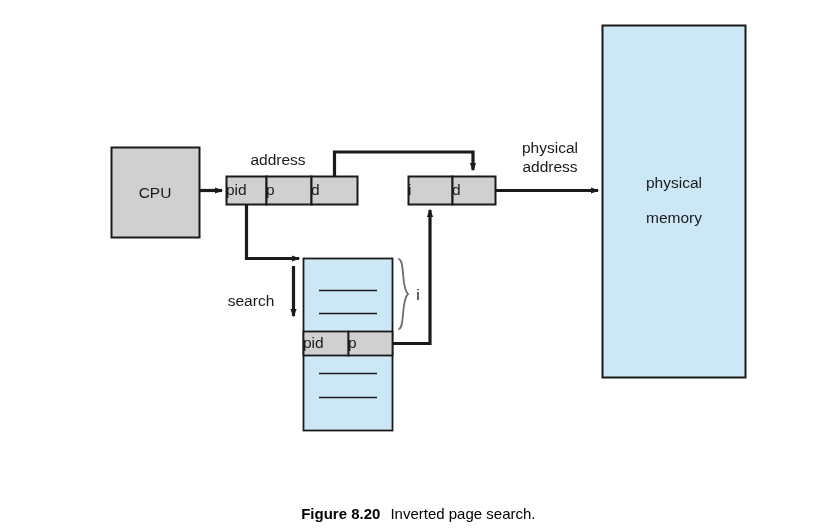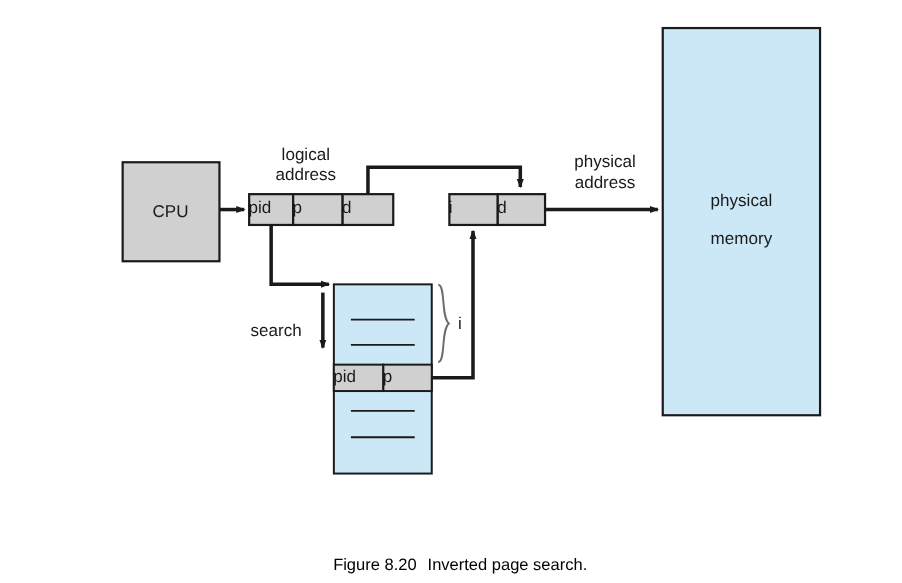--- a/index.html
+++ b/index.html
@@ -51,21 +51,21 @@
     left: 0;
     top: 488px;
     width: 820px;
     text-align: center;
     font-family: "Liberation Sans", sans-serif;
     font-size: 15px;
     color: #000000;
     white-space: pre;
   }
   #figure-caption .cap-num {
-    font-weight: normal;
+    font-weight: bold;
     text-align: right;
   }
   #figure-caption .cap-sep {
     display: inline-block;
     width: 10px;
   }
 </style>
 </head>
 <body>
 
@@ -110,21 +110,20 @@
 
     <line x1="293.5" y1="266" x2="293.5" y2="316" stroke="#1a1a1a" stroke-width="3.2" marker-end="url(#arrow)"></line>
 
     <path d="M392,343.5 L430,343.5 L430,210" fill="none" stroke="#1a1a1a" stroke-width="3.2" marker-end="url(#arrow)"></path>
 
     <line x1="495" y1="190.5" x2="598" y2="190.5" stroke="#1a1a1a" stroke-width="3.2" marker-end="url(#arrow)"></line>
   </svg>
 
   <div class="lbl" style="left:111px; top:183px; width:88px;">CPU</div>
 
-  <div class="lbl" style="left:228px; top:131px; width:100px;">logical</div>
   <div class="lbl" style="left:228px; top:150px; width:100px;">address</div>
 
   <div class="cell-lbl" style="left:226px; top:181px; width:41px;">pid</div>
   <div class="cell-lbl" style="left:266px; top:181px; width:46px;">p</div>
   <div class="cell-lbl" style="left:311px; top:181px; width:47px;">d</div>
 
   <div class="lbl" style="left:500px; top:138px; width:100px;">physical</div>
   <div class="lbl" style="left:500px; top:157px; width:100px;">address</div>
 
   <div class="cell-lbl" style="left:408px; top:181px; width:45px;">i</div>

